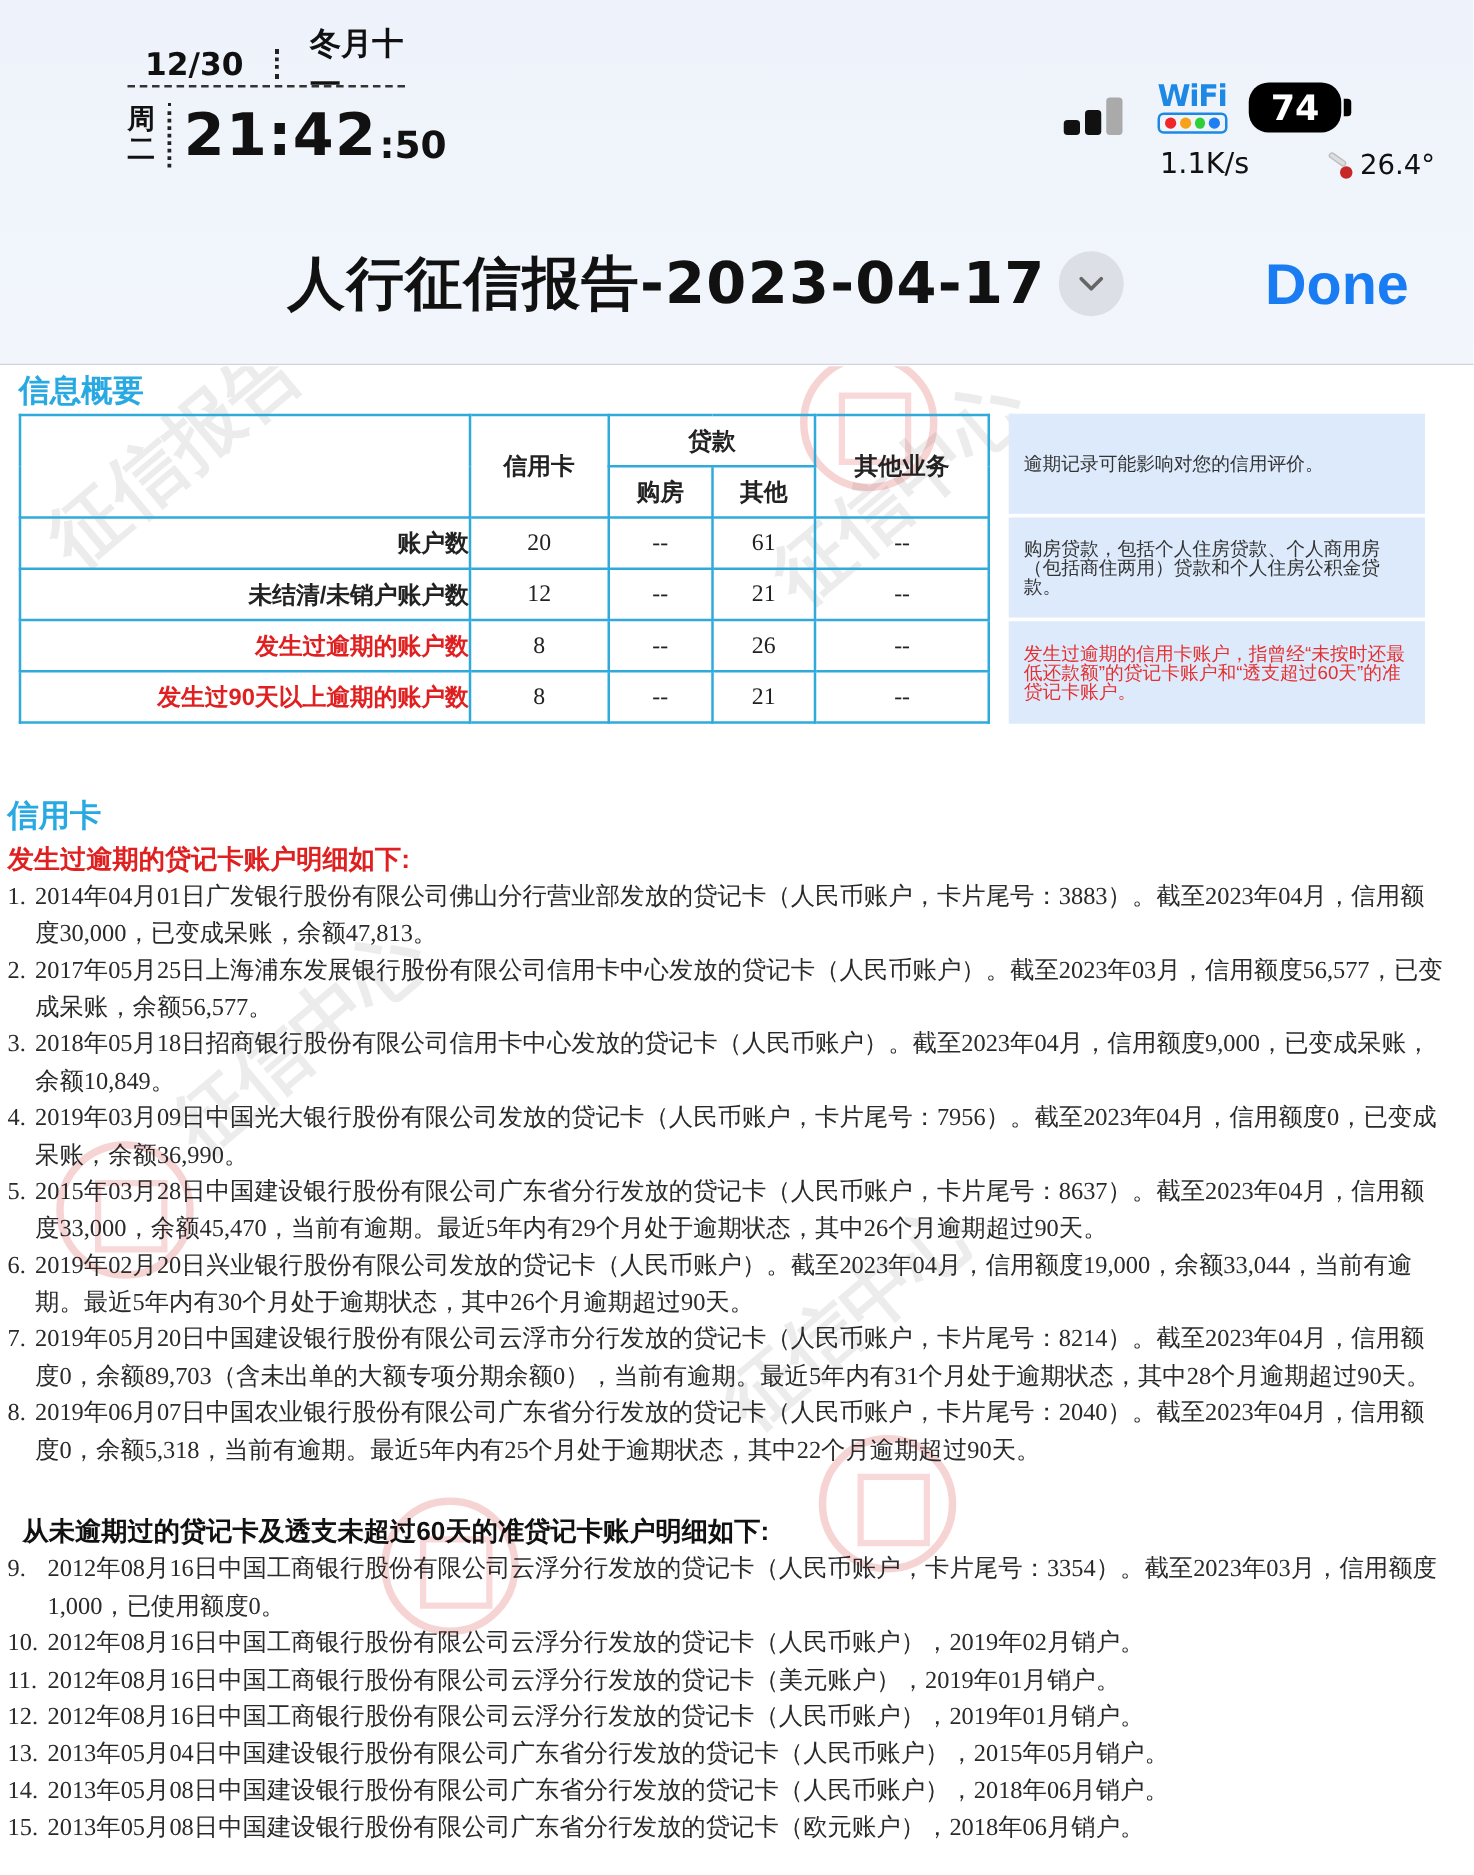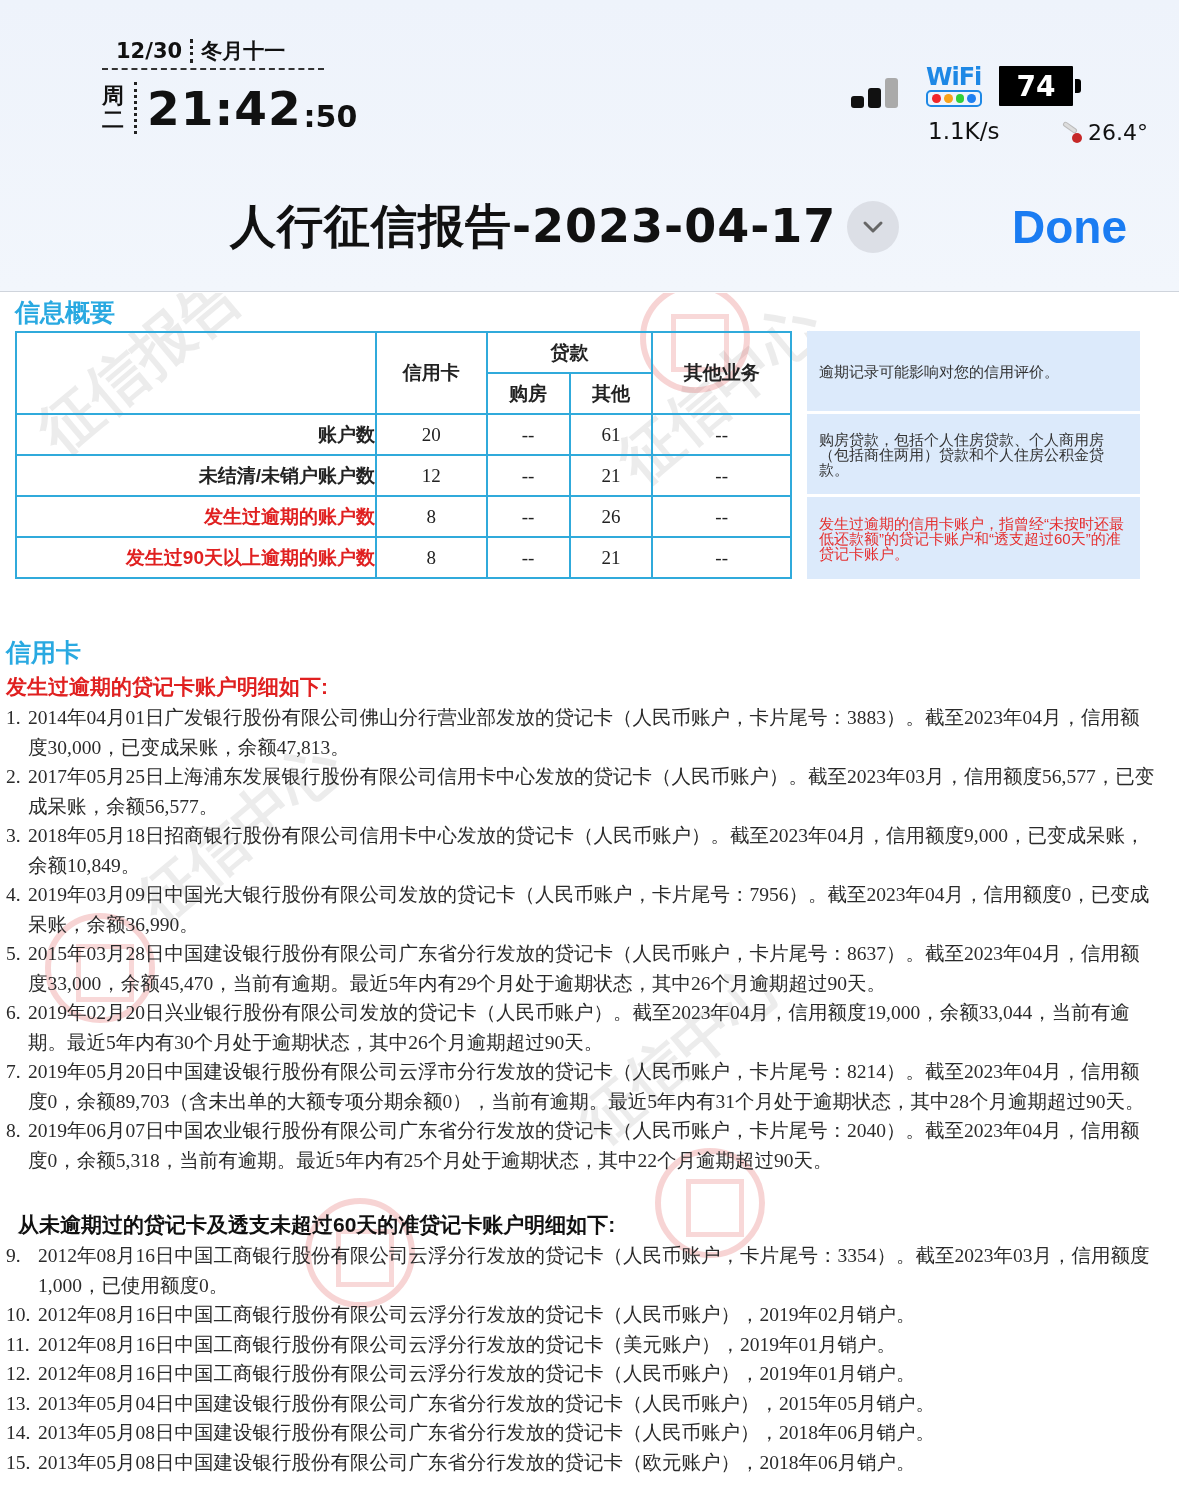--- a/index.html
+++ b/index.html
@@ -7,22 +7,22 @@
   body { font-family: "DejaVu Sans", "Liberation Sans", sans-serif; color: #222; position: relative; }
 
   
   .topbar {
     position: absolute; left: 0; top: 0; width: 1179px; height: 292px;
     background: linear-gradient(#eef3fb, #f2f6fc);
     border-bottom: 1px solid #cfd4dc;
   }
   .date-row {
     position: absolute; left: 102px; top: 34px; width: 222px; height: 36px;
-    display: flex; align-items: center; gap: 4px;
-    font-size: 21px; font-weight: bold; color: #111;
+    display: flex; align-items: center; gap: 21px;
+    font-size: 25px; font-weight: bold; color: #111;
     padding-left: 14px;
     border-bottom: 2px dashed #333;
   }
   .date-row .sep { width: 0; height: 24px; border-left: 3px dotted #222; margin: 0 4px; }
   .time-row { position: absolute; left: 100px; top: 78px; height: 60px; display: flex; align-items: center; }
   .weekday {
     width: 26px; font-size: 22px; font-weight: bold; line-height: 24px; text-align: center;
     color: #111;
   }
   .weekday span { display: block; }
@@ -36,21 +36,21 @@
   .signal i:nth-child(2) { height: 20px; background: #111; }
   .signal i:nth-child(3) { height: 30px; background: #aaa; }
 
   .wifi { position: absolute; left: 926px; top: 64px; width: 60px; }
   .wifi-label { font-size: 24px; font-weight: bold; color: #1e88e5; letter-spacing: -1px; line-height: 26px; }
   .wifi-dots { display: flex; gap: 3px; border: 2px solid #1e88e5; border-radius: 5px; padding: 2px 4px; width: 56px; }
   .wifi-dots i { display: block; width: 9px; height: 9px; border-radius: 50%; }
 
   .battery {
     position: absolute; left: 999px; top: 66px; width: 74px; height: 40px;
-    background: #000; border-radius: 1px; color: #fff; font-size: 28px; font-weight: bold;
+    background: #000; border-radius: 16px; color: #fff; font-size: 28px; font-weight: bold;
     display: flex; align-items: center; justify-content: center;
   }
   .battery-nub { position: absolute; left: 1075px; top: 79px; width: 6px; height: 14px; background: #000; border-radius: 0 3px 3px 0; }
 
   .net-speed { position: absolute; left: 928px; top: 118px; font-size: 23px; color: #111; }
   .temp { position: absolute; left: 1058px; top: 120px; font-size: 22px; color: #111; display: flex; align-items: center; gap: 4px; }
   .thermo { width: 26px; height: 24px; position: relative; }
   .thermo .stem { position: absolute; left: 4px; top: 4px; width: 16px; height: 5px; background: #ddd; border: 1px solid #bbb; transform: rotate(35deg); border-radius: 3px; }
   .thermo .bulb { position: absolute; left: 14px; top: 12px; width: 10px; height: 10px; border-radius: 50%; background: #c62828; }
 

